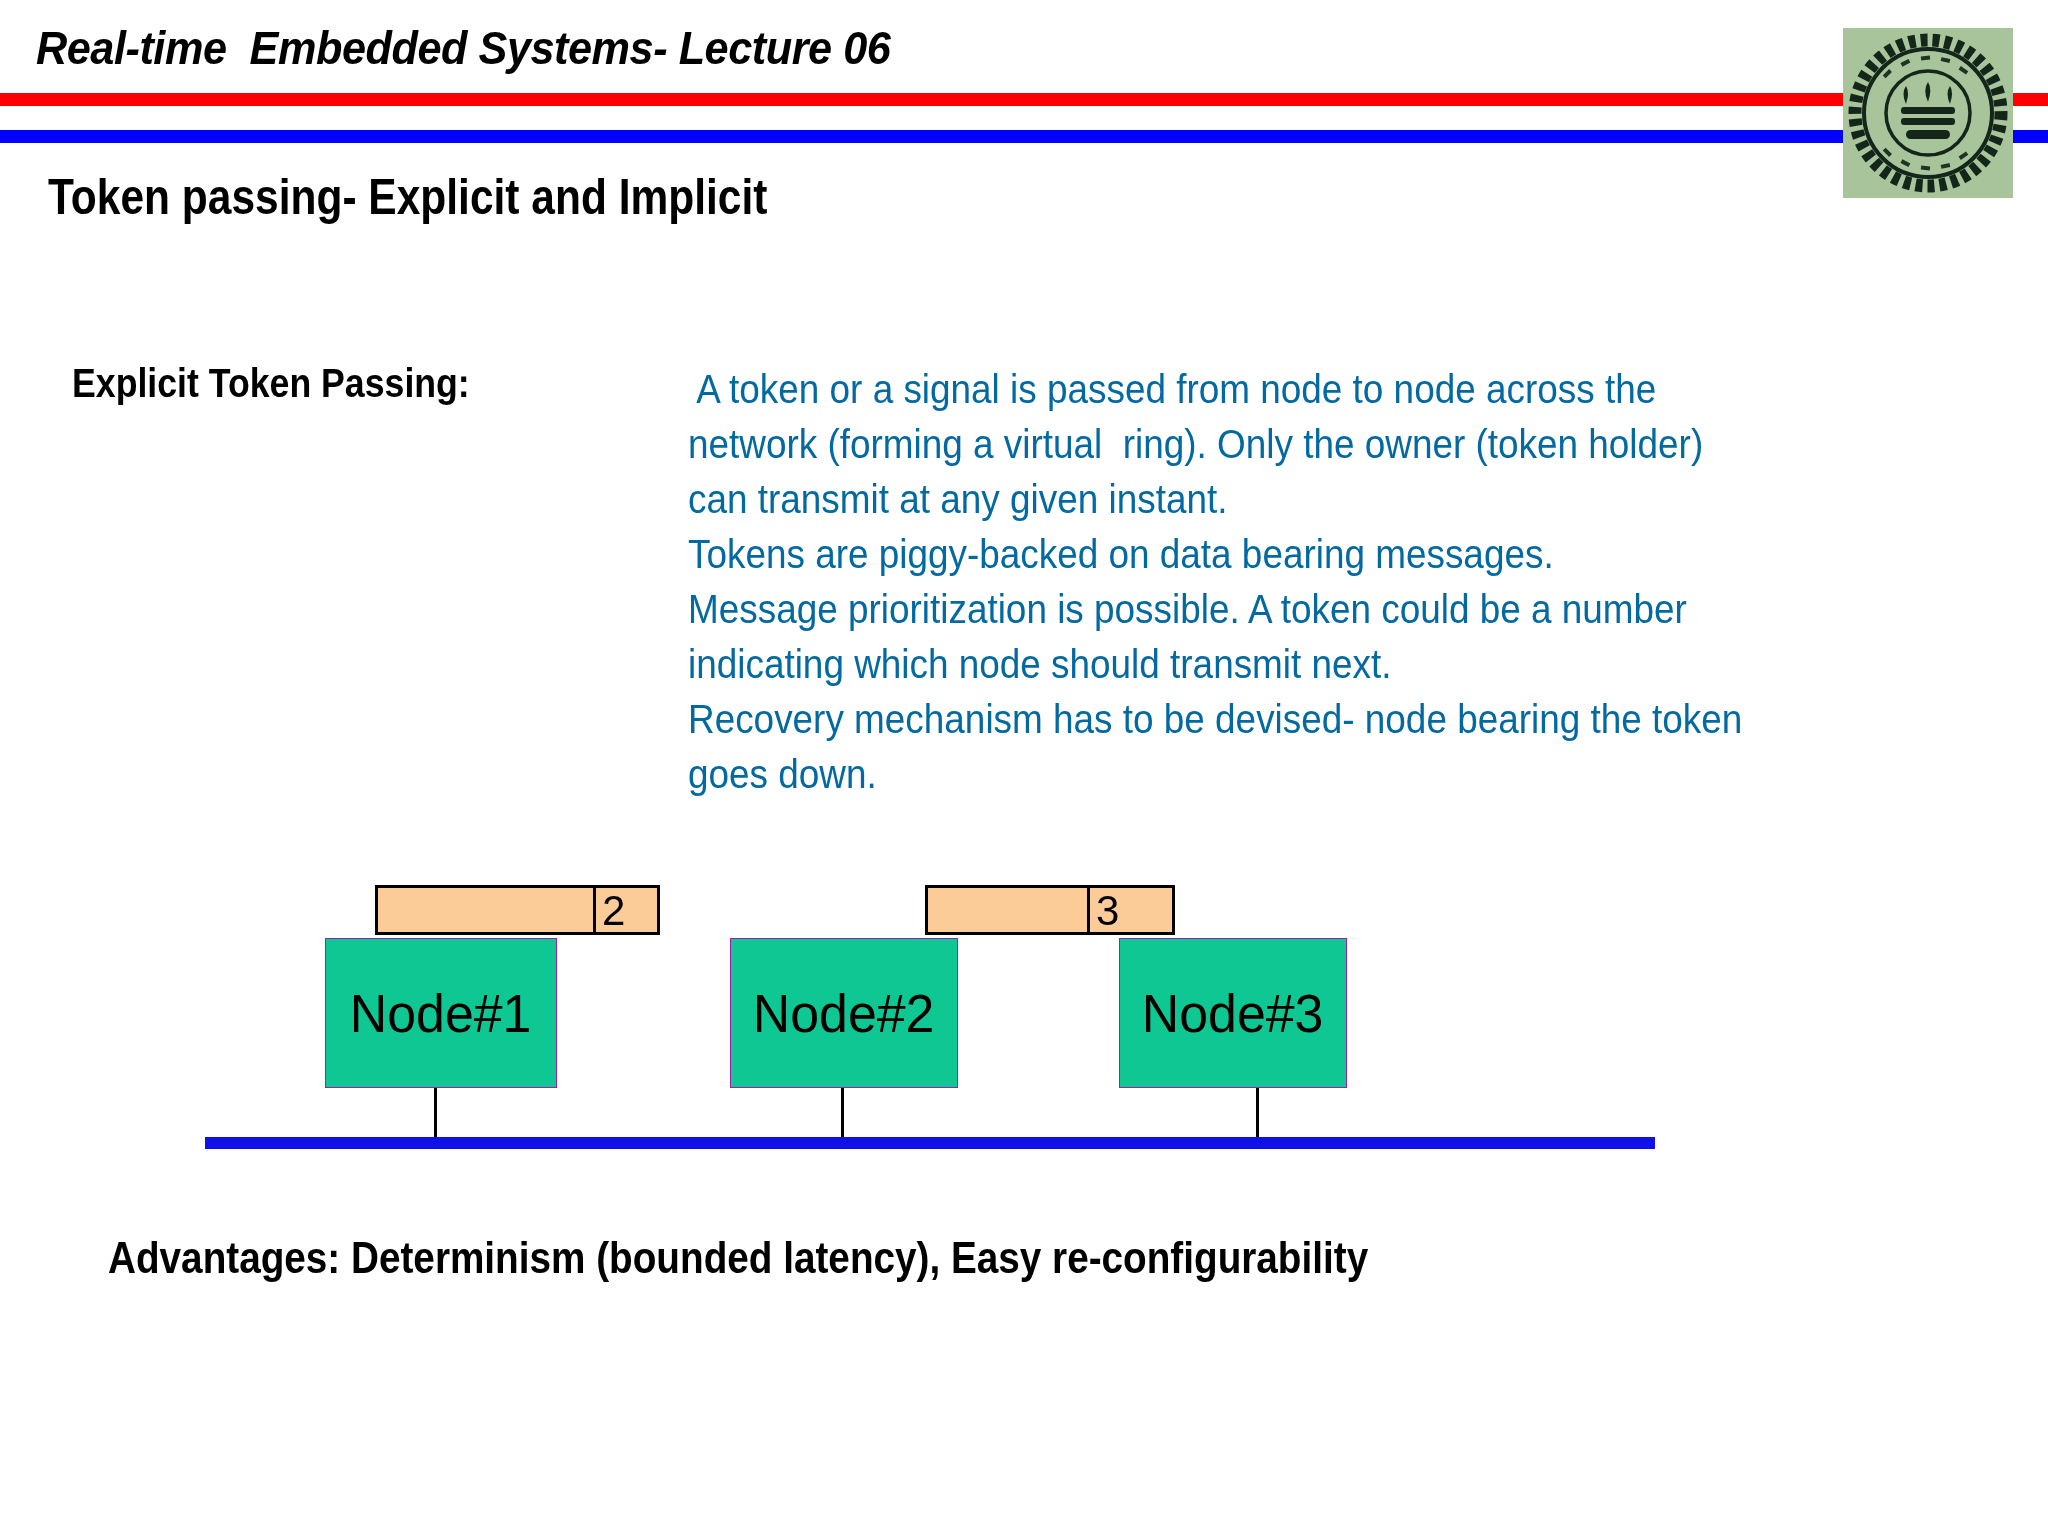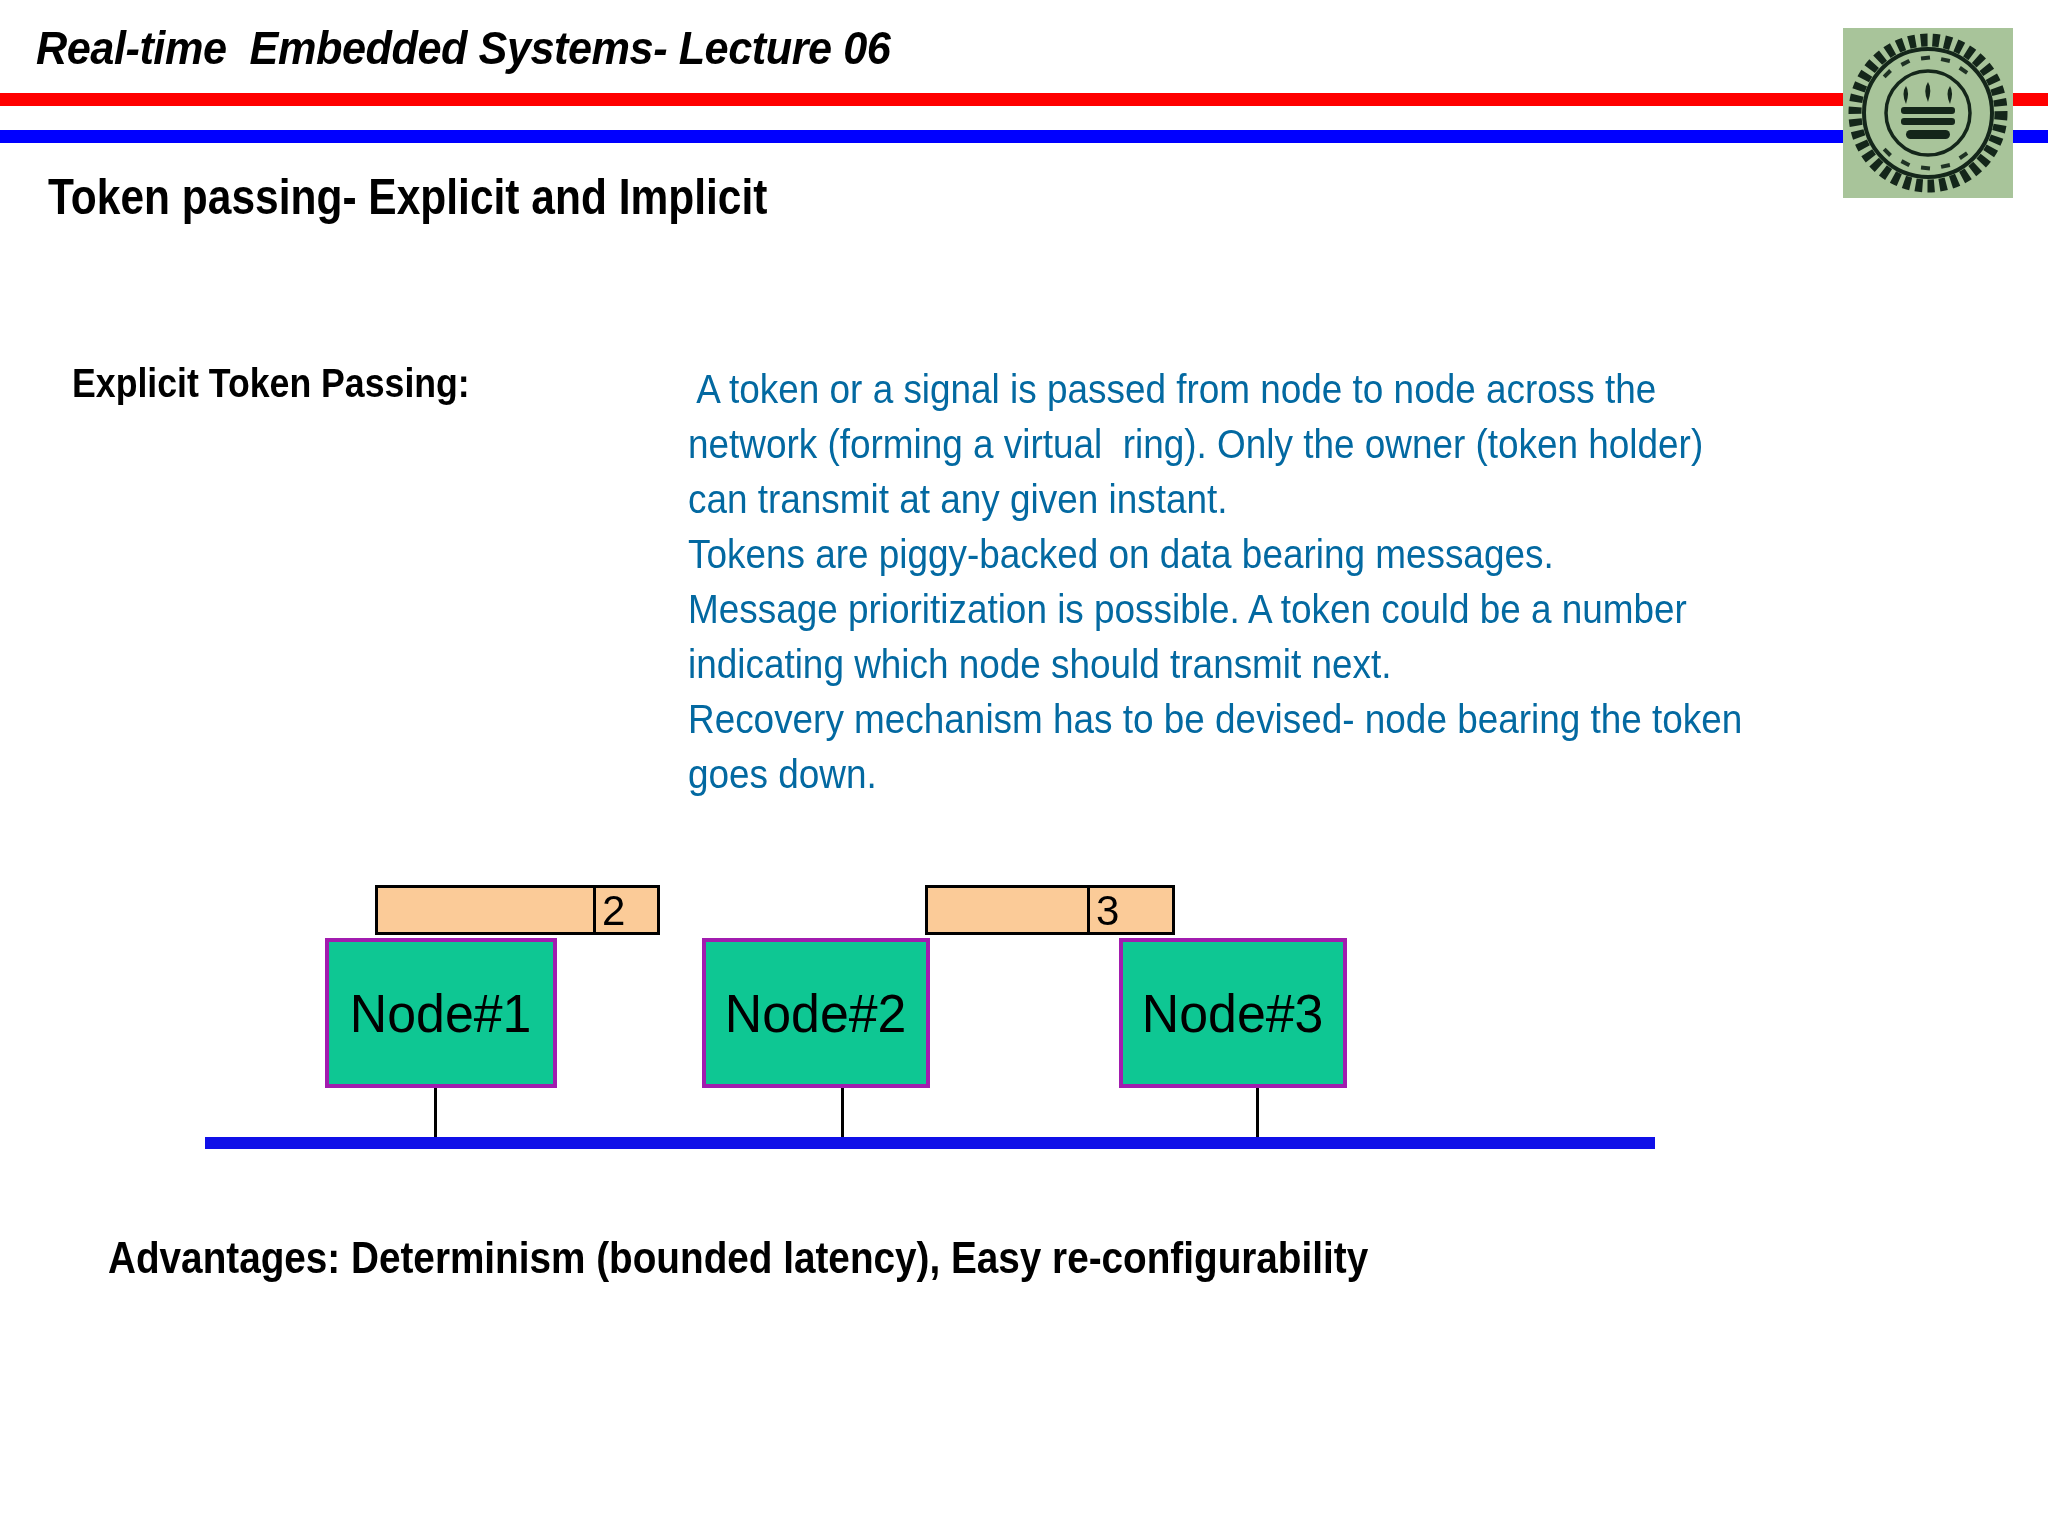--- a/index.html
+++ b/index.html
@@ -116,21 +116,21 @@
     font-size: 42px;
     color: #000000;
     line-height: 1;
     padding: 2px 0 0 6px;
     text-align: left;
   }
 
   .node {
     position: absolute;
     background: #0ec793;
-    border: 4px solid #a21caf;
+    border: 1px solid #a21caf;
     box-sizing: border-box;
     display: flex;
     align-items: center;
     justify-content: center;
   }
   .node-label {
     font-size: 54px;
     color: #000000;
     white-space: pre;
     transform: scaleX(0.96);
@@ -225,21 +225,21 @@
     </div>
 
     <div class="packet" style="left:925px; top:885px; width:250px; height:50px;">
       <div class="pkt-body"></div>
       <div class="pkt-token" style="width:85px;">3</div>
     </div>
 
     <div class="node" style="left:325px; top:938px; width:232px; height:150px;">
       <span class="node-label">Node#1</span>
     </div>
-    <div class="node" style="left:702px; top:938px; width:228px; height:150px;">
+    <div class="node" style="left:730px; top:938px; width:228px; height:150px;">
       <span class="node-label">Node#2</span>
     </div>
     <div class="node" style="left:1119px; top:938px; width:228px; height:150px;">
       <span class="node-label">Node#3</span>
     </div>
 
     <div class="stub" style="left:434px; top:1088px; height:58px;"></div>
     <div class="stub" style="left:841px; top:1088px; height:58px;"></div>
     <div class="stub" style="left:1256px; top:1088px; height:58px;"></div>
 

